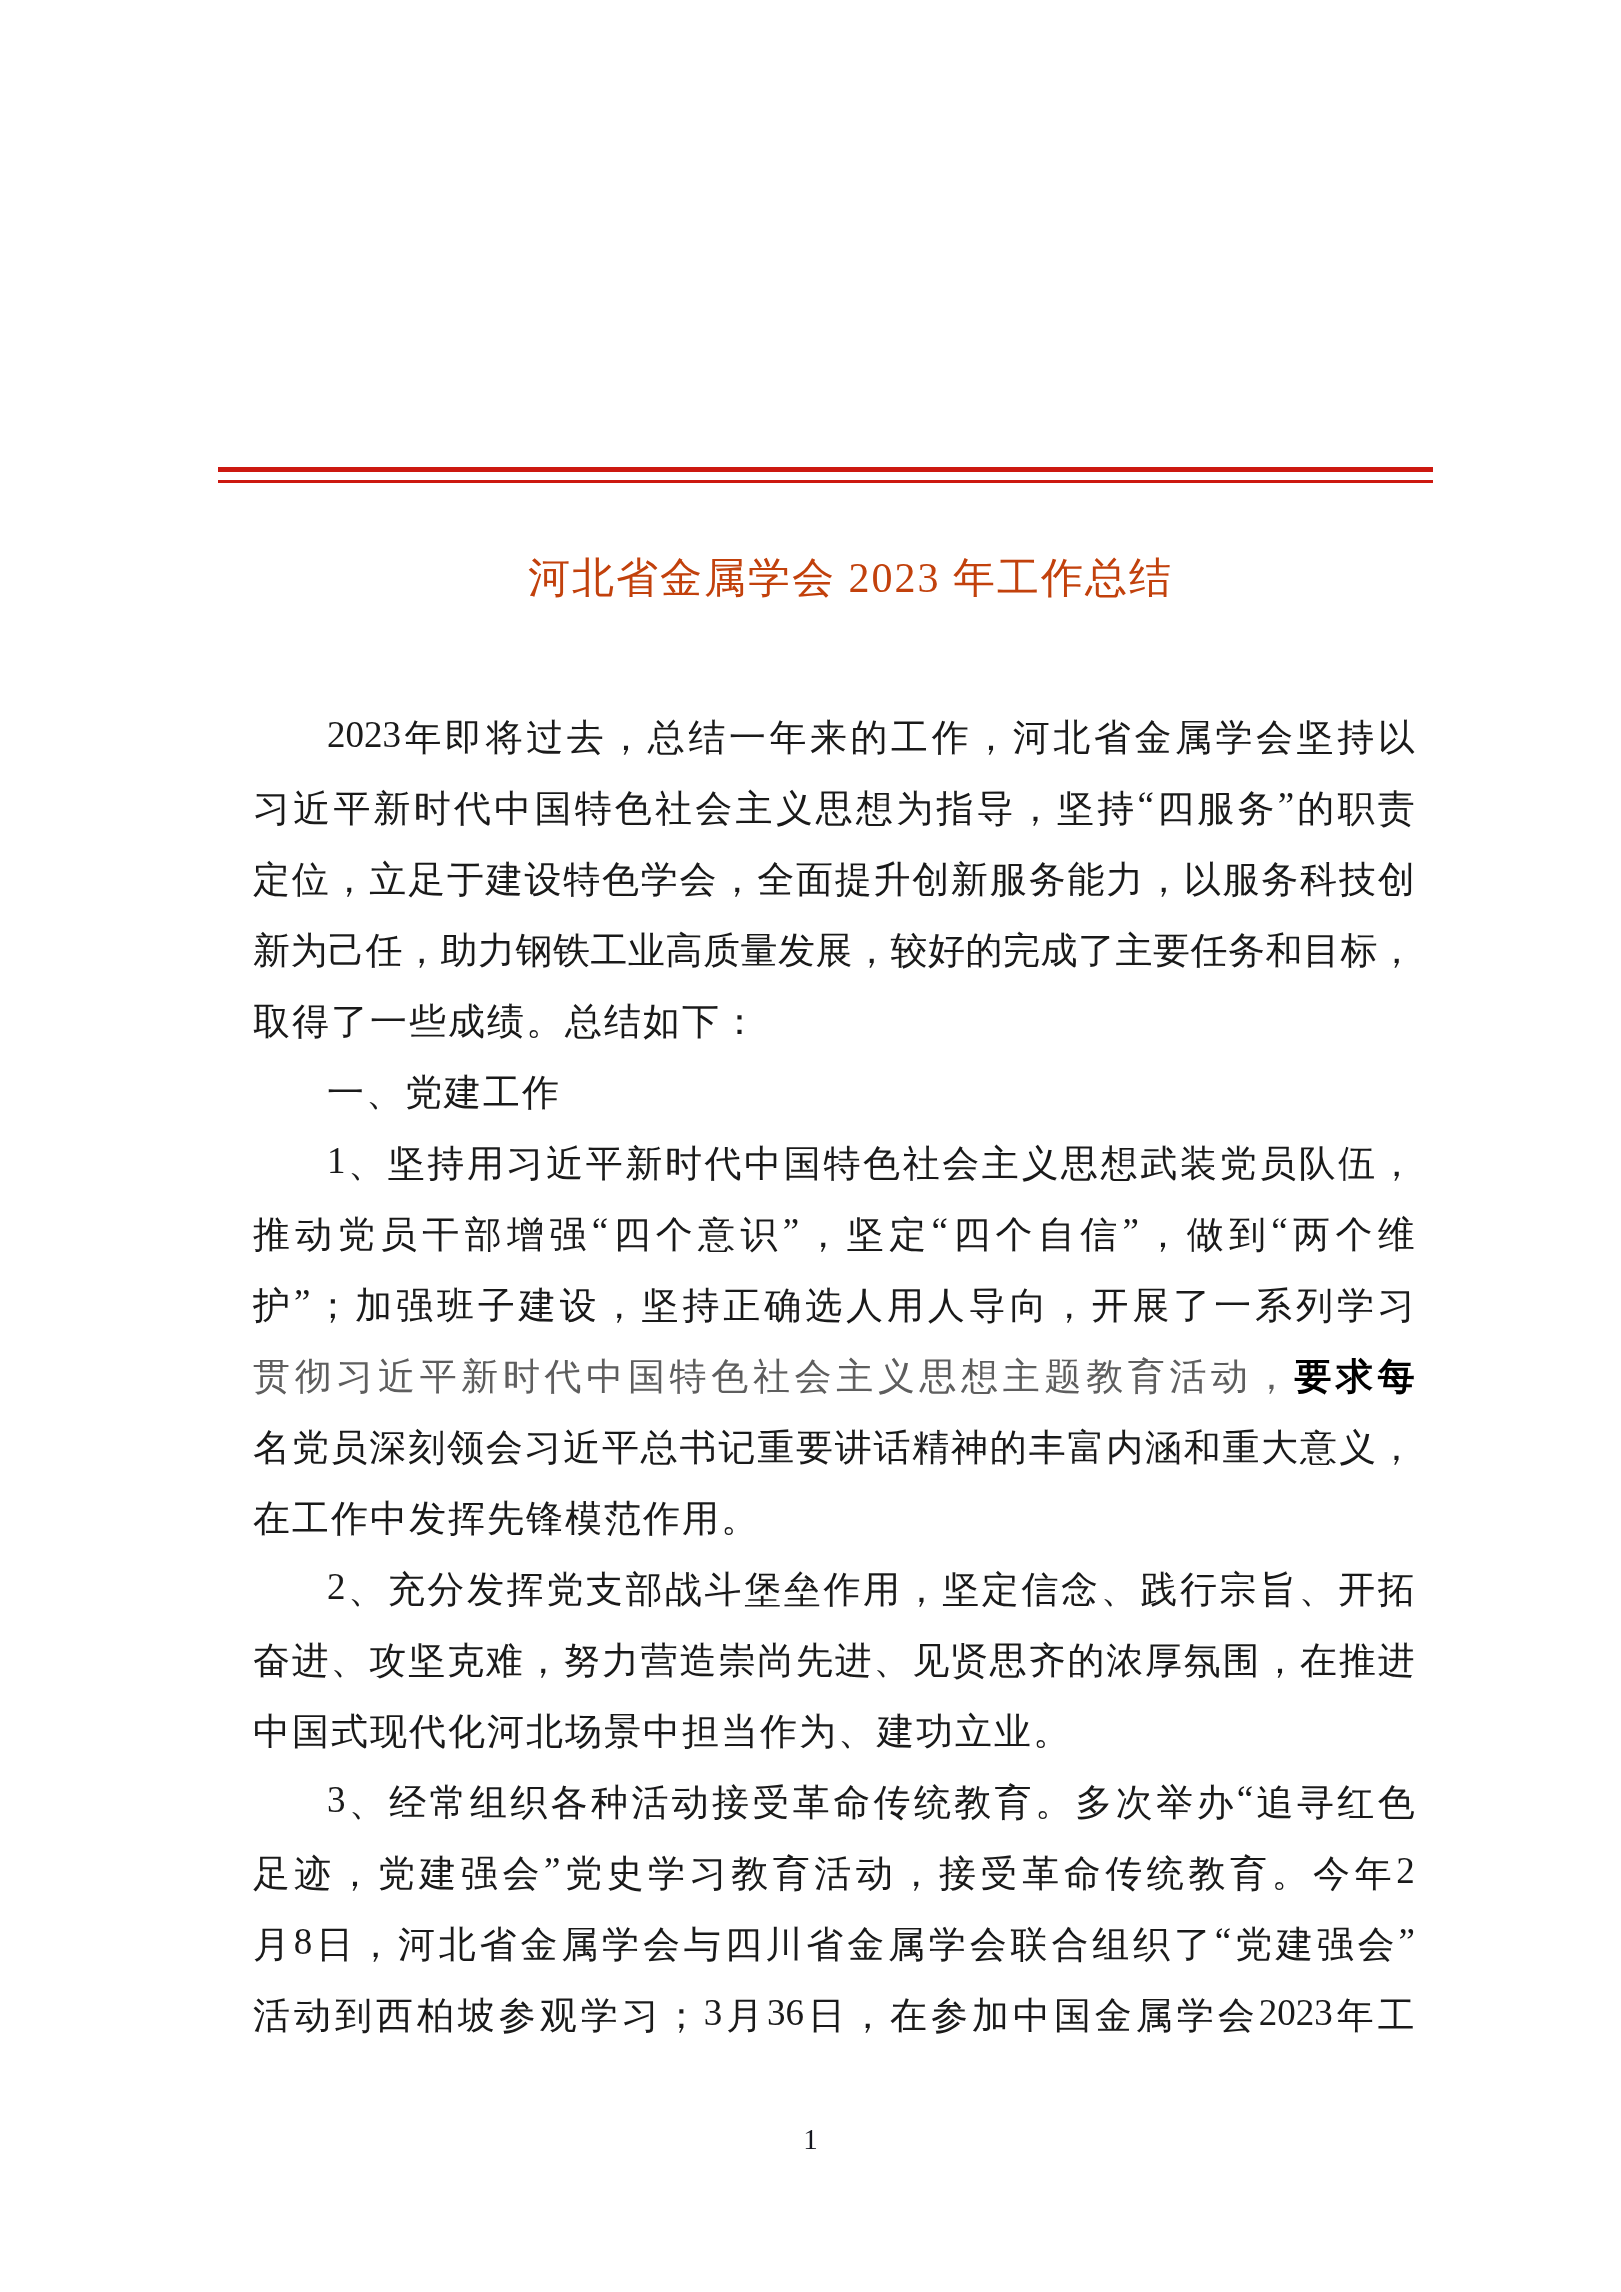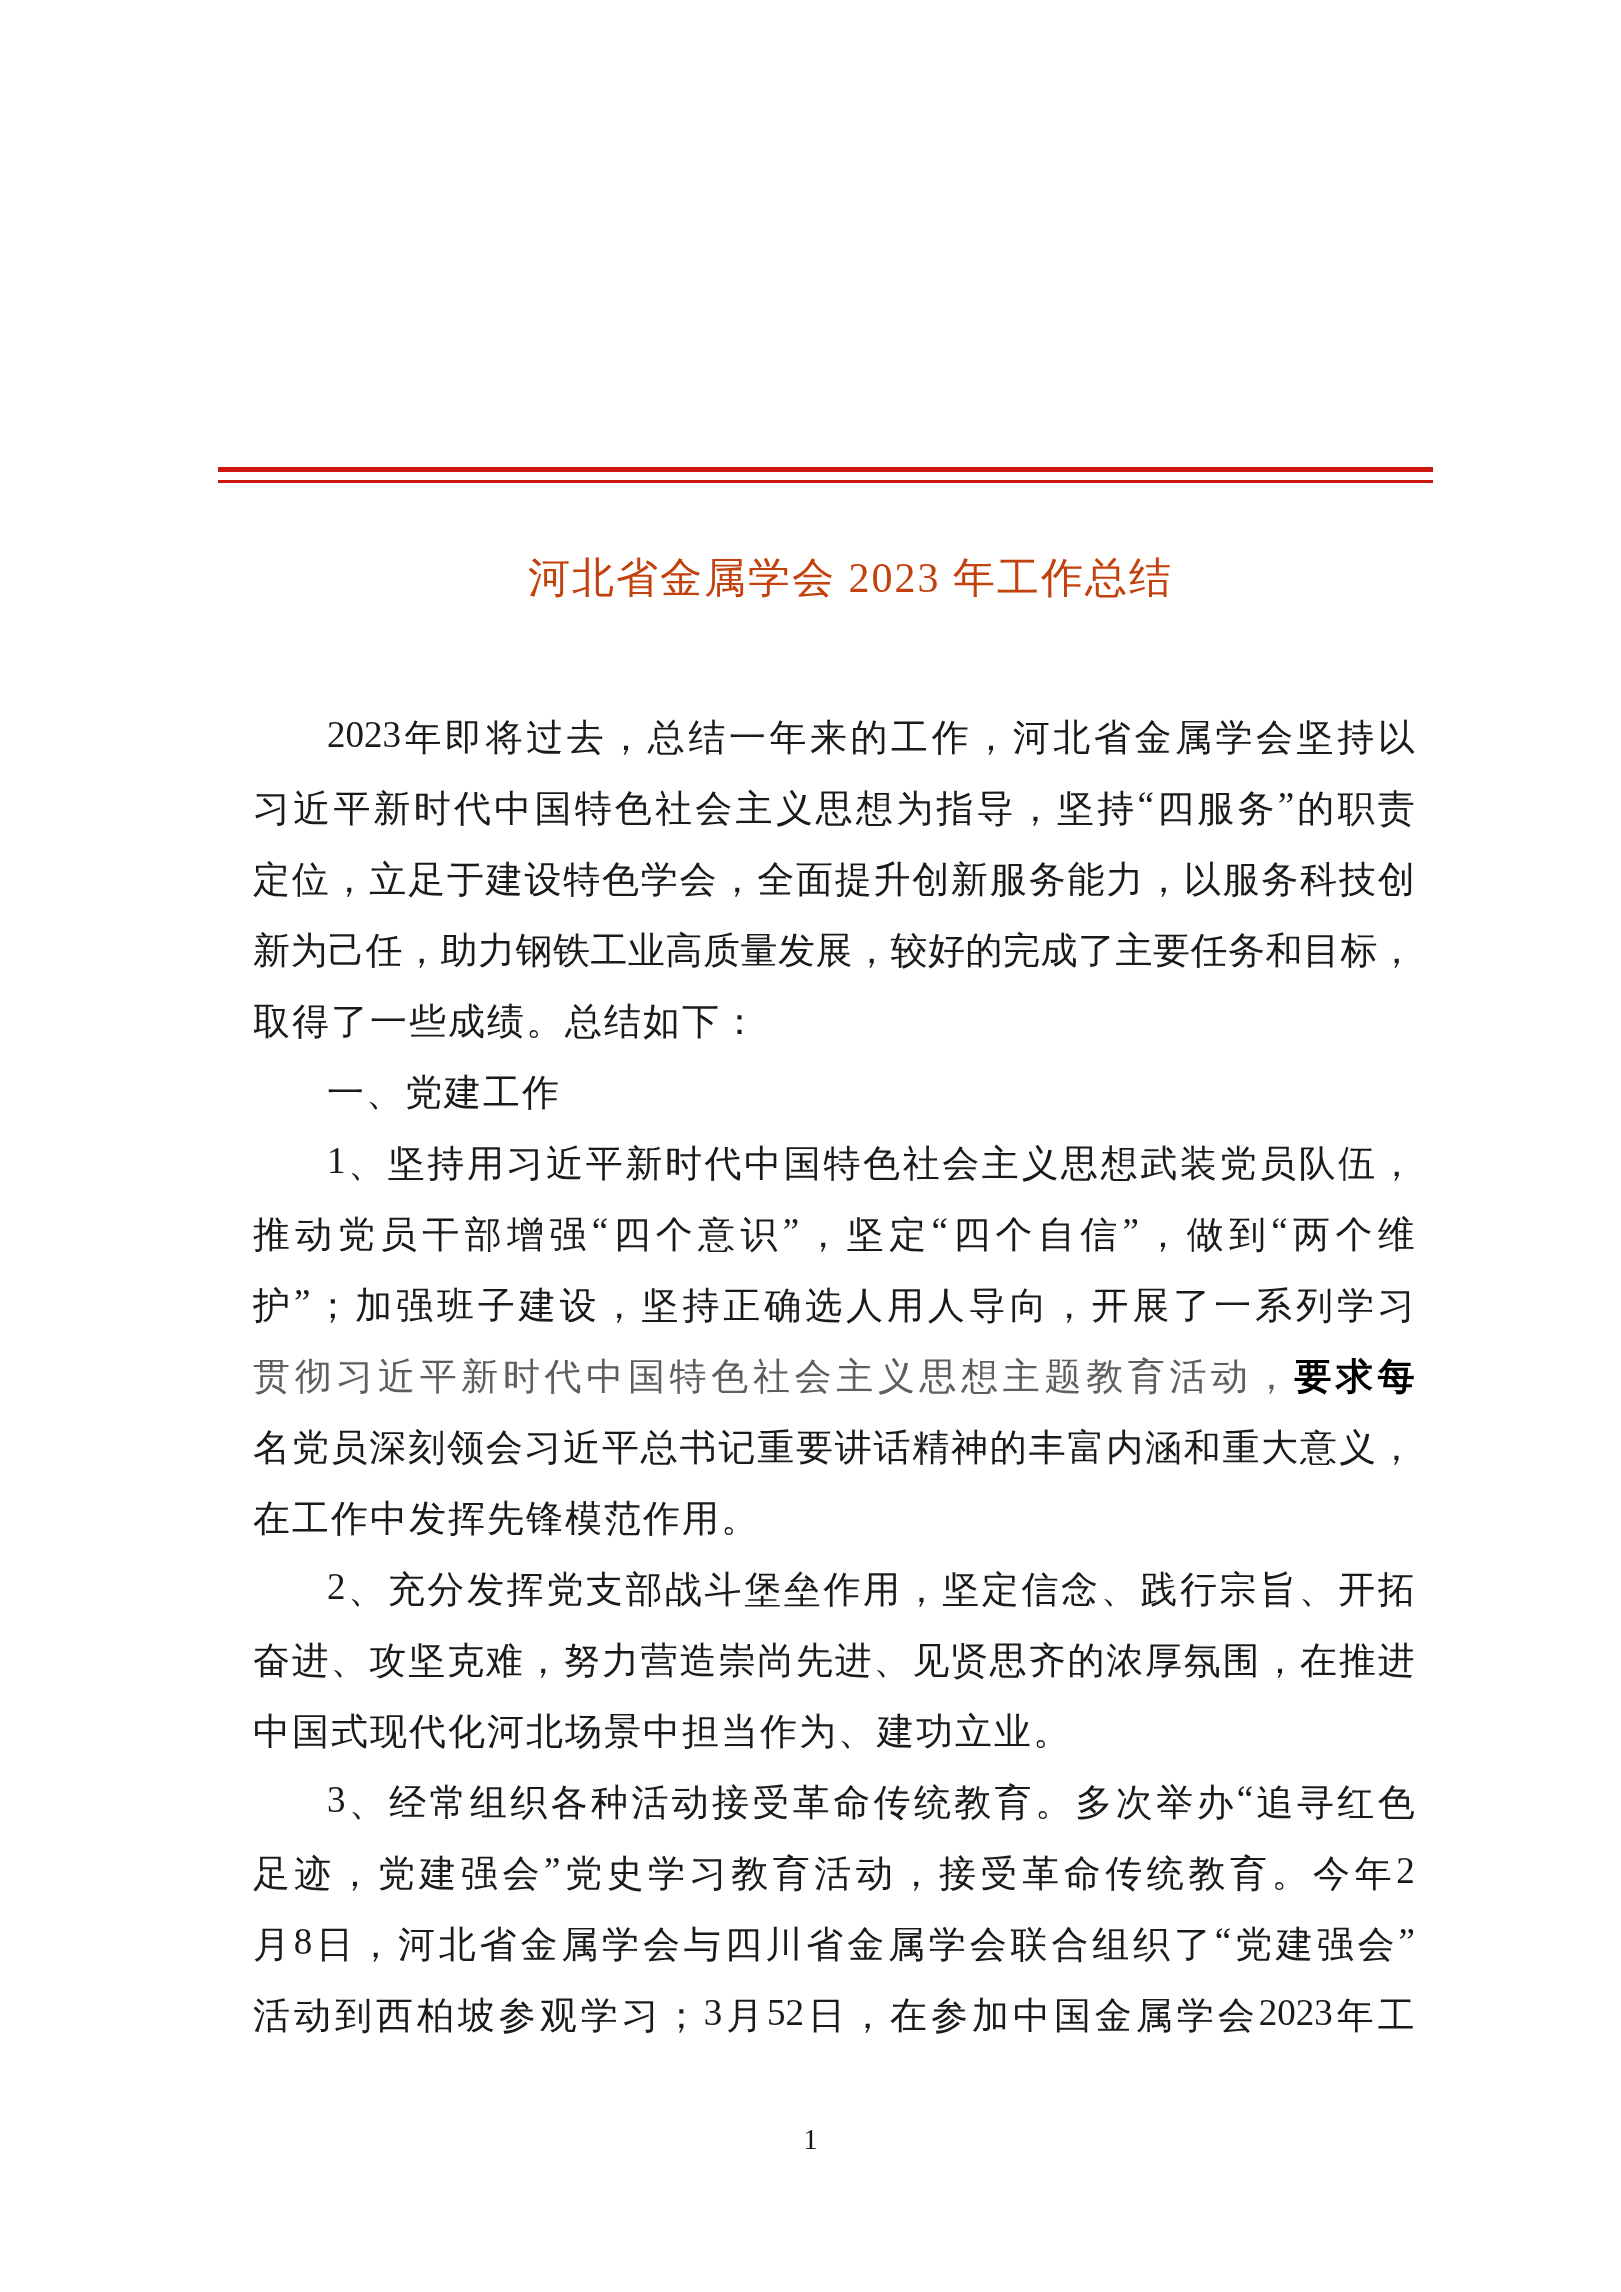--- a/index.html
+++ b/index.html
@@ -583,21 +583,21 @@
         <span>西</span>
         <span>柏</span>
         <span>坡</span>
         <span>参</span>
         <span>观</span>
         <span>学</span>
         <span>习</span>
         <span>；</span>
         <span>3</span>
         <span>月</span>
-        <span>52</span>
+        <span>36</span>
         <span>日</span>
         <span>，</span>
         <span>在</span>
         <span>参</span>
         <span>加</span>
         <span>中</span>
         <span>国</span>
         <span>金</span>
         <span>属</span>
         <span>学</span>

